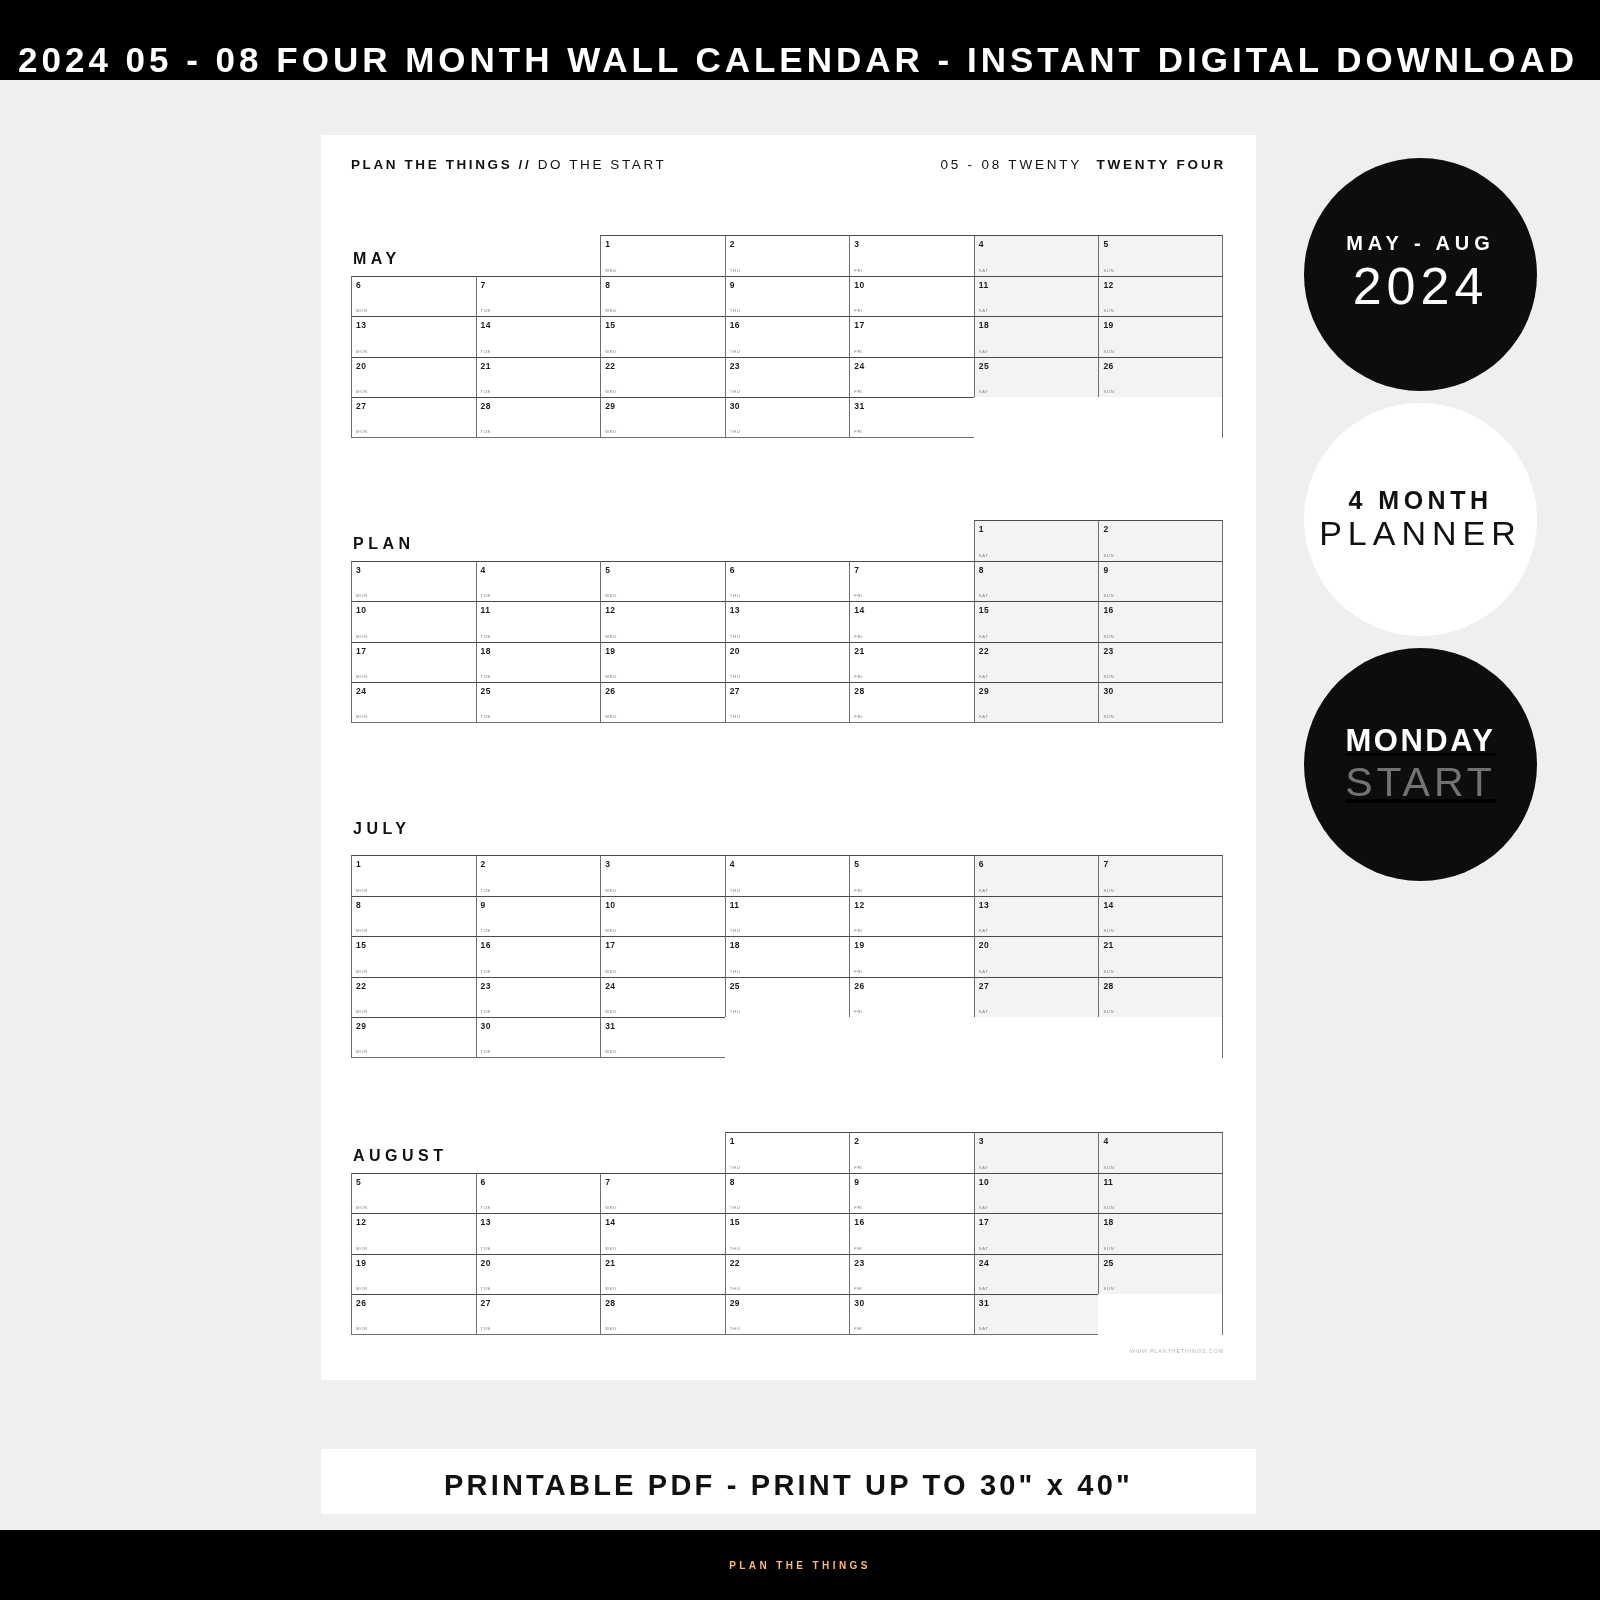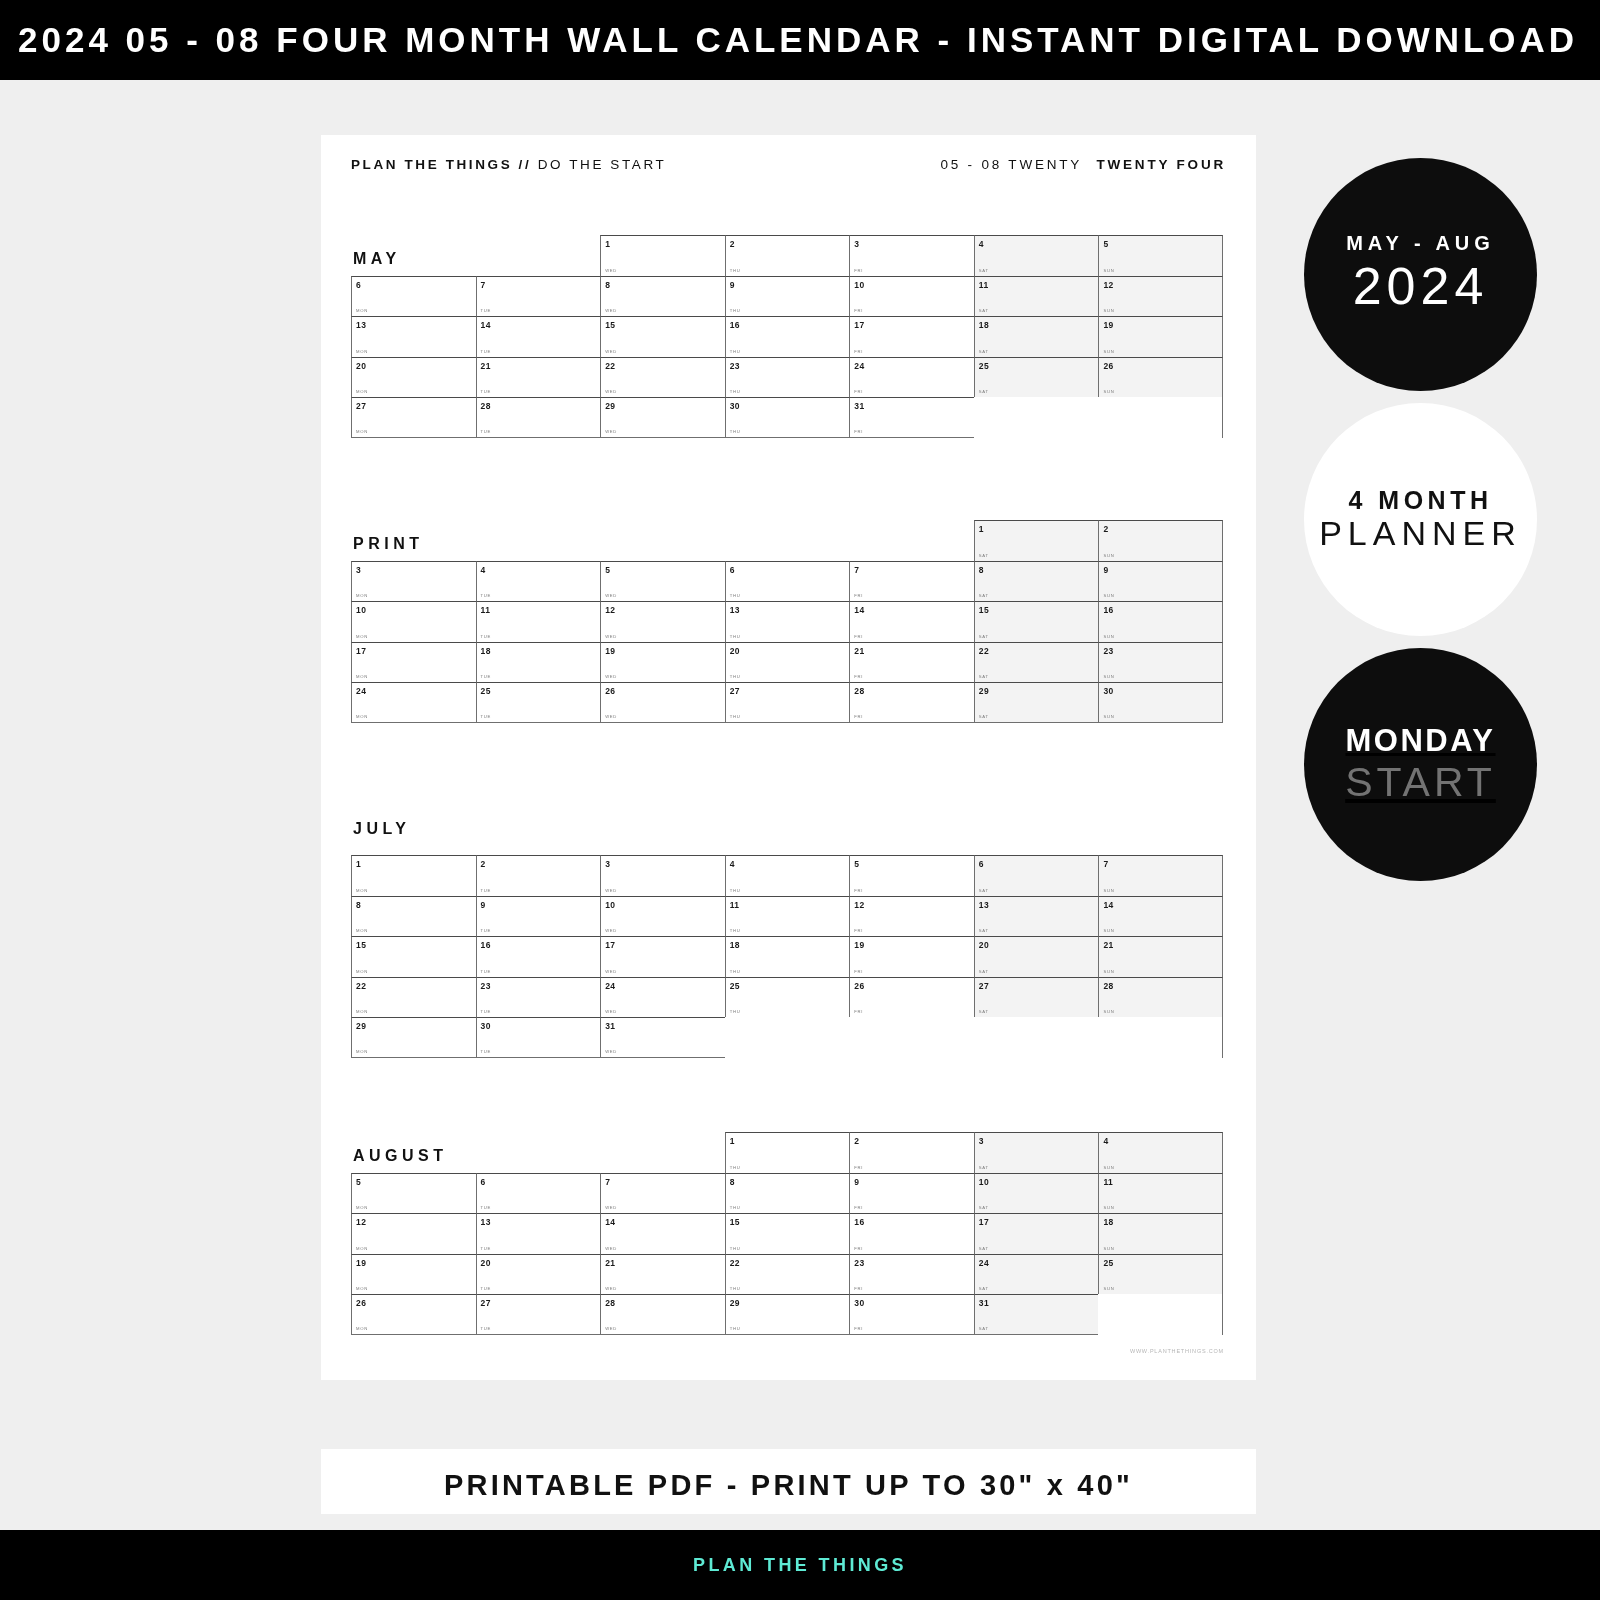--- a/index.html
+++ b/index.html
@@ -14,21 +14,21 @@
   }
 
   
   .top-bar {
     position: absolute;
     left: 0; top: 0;
     width: 1600px;
     height: 80px;
     background: #000;
     display: flex;
-    align-items: center;
+    align-items: flex-end;
     padding-left: 18px;
   }
   .top-bar-title {
     color: #ffffff;
     font-size: 35px;
     font-weight: bold;
     letter-spacing: 4.0px;
     white-space: nowrap;
     font-family: "Liberation Sans", sans-serif;
   }
@@ -38,22 +38,22 @@
     position: absolute;
     left: 0; top: 1530px;
     width: 1600px;
     height: 70px;
     background: #000;
     display: flex;
     align-items: center;
     justify-content: center;
   }
   .bottom-bar-title {
-    color: #5eead4;
-    font-size: 18px;
+    color: #fdba74;
+    font-size: 10px;
     font-weight: bold;
     letter-spacing: 3.4px;
   }
 
   
   .pdf-band {
     position: absolute;
     left: 321px; top: 1449px;
     width: 935px;
     height: 65px;
@@ -312,21 +312,21 @@
             </div><div class="cell">
               <span class="daynum">30</span>
               <span class="dayname">THU</span>
             </div><div class="cell">
               <span class="daynum">31</span>
               <span class="dayname">FRI</span>
             </div><div class="cell empty"></div><div class="cell empty"></div></div>
         </div>
       </div>
       <div class="month" style="top: 0px;">
-        <div class="month-label" style="top: 400px;">PRINT</div>
+        <div class="month-label" style="top: 400px;">PLAN</div>
         <div class="grid" style="top: 385px;">
           <div class="week"><div class="cell empty"></div><div class="cell empty"></div><div class="cell empty"></div><div class="cell empty"></div><div class="cell empty"></div><div class="cell weekend">
               <span class="daynum">1</span>
               <span class="dayname">SAT</span>
             </div><div class="cell weekend">
               <span class="daynum">2</span>
               <span class="dayname">SUN</span>
             </div></div>
           <div class="week"><div class="cell">
               <span class="daynum">3</span>

